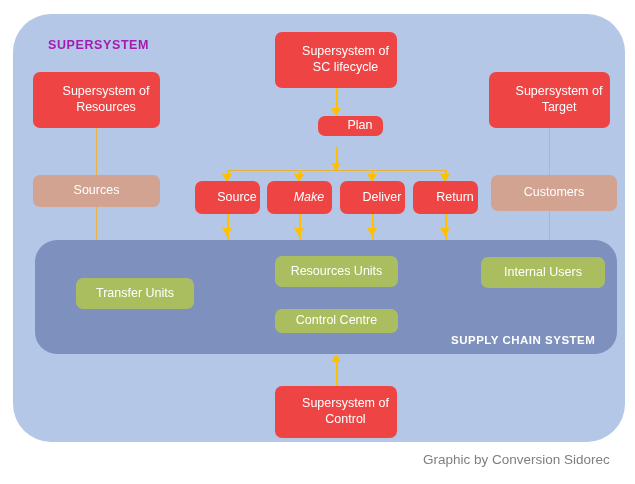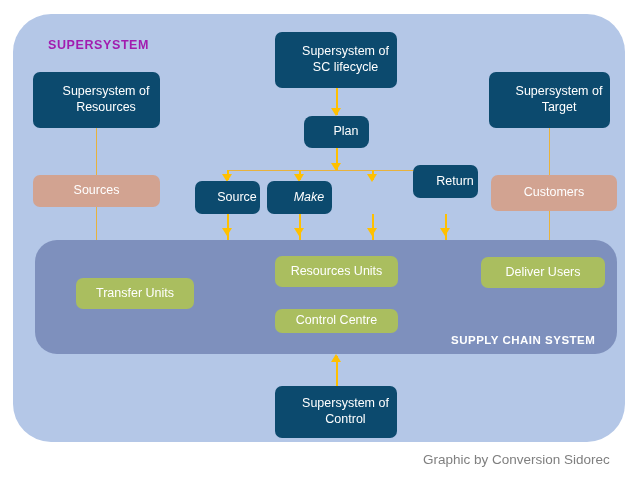--- a/index.html
+++ b/index.html
@@ -32,21 +32,21 @@
   }
 
   
   .node{
     position:absolute;box-sizing:border-box;
     display:flex;align-items:center;justify-content:center;
     text-align:center;color:#ffffff;
     border-radius:7px;line-height:1.25;
     font-size:12.5px;
   }
-  .node.blue{background:#0c4a6e;padding-left:19px;}
+  .node.blue{background:#ef4444;padding-left:19px;}
   .node.pink{background:#d2a391;}
   .node.green{background:#aabe5f;}
   .node .lbl{display:block;padding:0 5px;}
 
   
   .conn{position:absolute;background:#ffc000;}
   .vline{width:1.6px;}
   .hline{height:1.6px;}
   .thin{background:#e8b23c;}
   .arrow{
@@ -151,31 +151,34 @@
     </span>
   </div>
 
   <div class="node blue" style="left:489px;top:72px;width:121px;height:56px;">
     <span class="lbl">
       <span>Supersystem of</span><br>
       <span>Target</span>
     </span>
   </div>
 
-  <div class="node blue" style="left:304px;top:116px;width:65px;height:32px;border-radius:8px;">
+  <div class="node blue" style="left:318px;top:116px;width:65px;height:20px;">
     <span class="lbl">Plan</span>
   </div>
 
   <div class="node blue" style="left:195px;top:181px;width:65px;height:33px;">
     <span class="lbl">Source</span>
   </div>
   <div class="node blue" style="left:267px;top:181px;width:65px;height:33px;font-style:italic;">
     <span class="lbl">Make</span>
   </div>
-  <div class="node blue" style="left:413px;top:165px;width:65px;height:33px;">
+  <div class="node blue" style="left:340px;top:181px;width:65px;height:33px;">
+    <span class="lbl">Deliver</span>
+  </div>
+  <div class="node blue" style="left:413px;top:181px;width:65px;height:33px;">
     <span class="lbl">Return</span>
   </div>
 
   <div class="node pink" style="left:33px;top:175px;width:127px;height:32px;">
     <span class="lbl">Sources</span>
   </div>
   <div class="node pink" style="left:491px;top:175px;width:126px;height:36px;">
     <span class="lbl">Customers</span>
   </div>
 
@@ -185,21 +188,21 @@
   <div class="node green" style="left:38px;top:278px;width:118px;height:31px;margin-left:38px;">
     <span class="lbl">Transfer Units</span>
   </div>
   <div class="node green" style="left:275px;top:256px;width:123px;height:31px;">
     <span class="lbl">Resources Units</span>
   </div>
   <div class="node green" style="left:275px;top:309px;width:123px;height:24px;">
     <span class="lbl">Control Centre</span>
   </div>
   <div class="node green" style="left:481px;top:257px;width:124px;height:31px;">
-    <span class="lbl">Deliver Users</span>
+    <span class="lbl">Internal Users</span>
   </div>
 
   <div class="node blue" style="left:275px;top:386px;width:122px;height:52px;">
     <span class="lbl">
       <span>Supersystem of</span><br>
       <span>Control</span>
     </span>
   </div>
 
   <div class="credit">Graphic by Conversion Sidorec</div>

